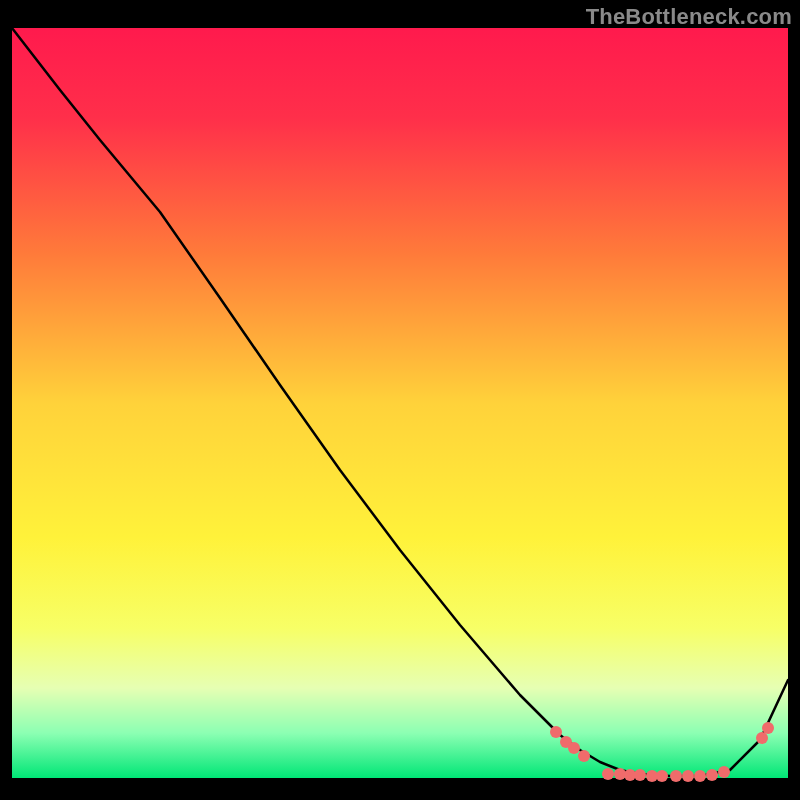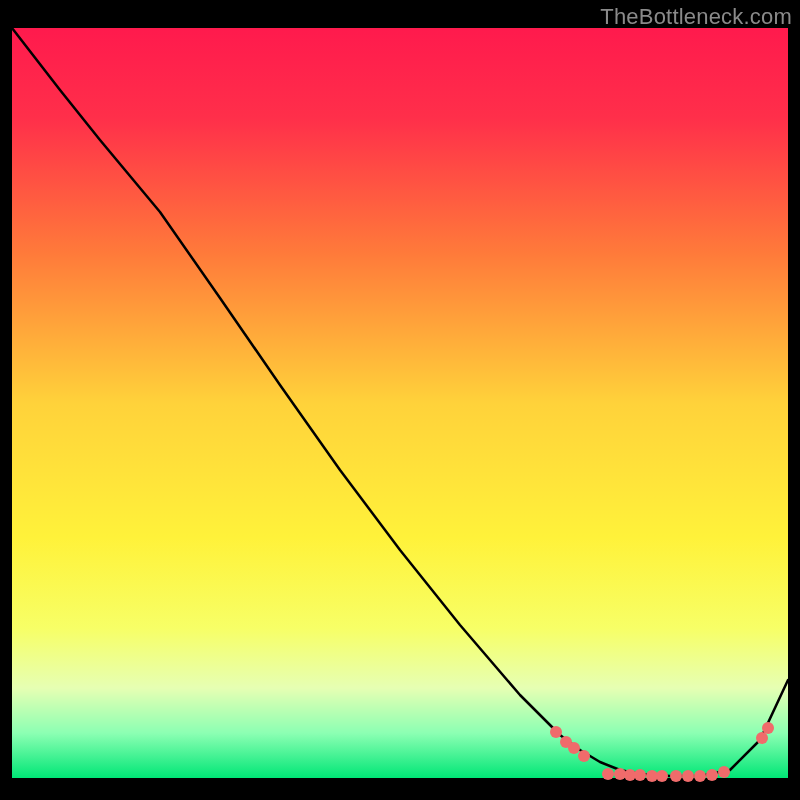--- a/index.html
+++ b/index.html
@@ -16,21 +16,21 @@
     width: 800px;
     height: 800px;
     background: #000;
   }
   .watermark {
     position: absolute;
     top: 4px;
     right: 8px;
     color: #8a8a8a;
     font-size: 22px;
-    font-weight: 400;
+    font-weight: 700;
     letter-spacing: 0.2px;
     user-select: none;
   }
   svg {
     position: absolute;
     top: 0;
     left: 0;
   }
 </style>
 </head>

